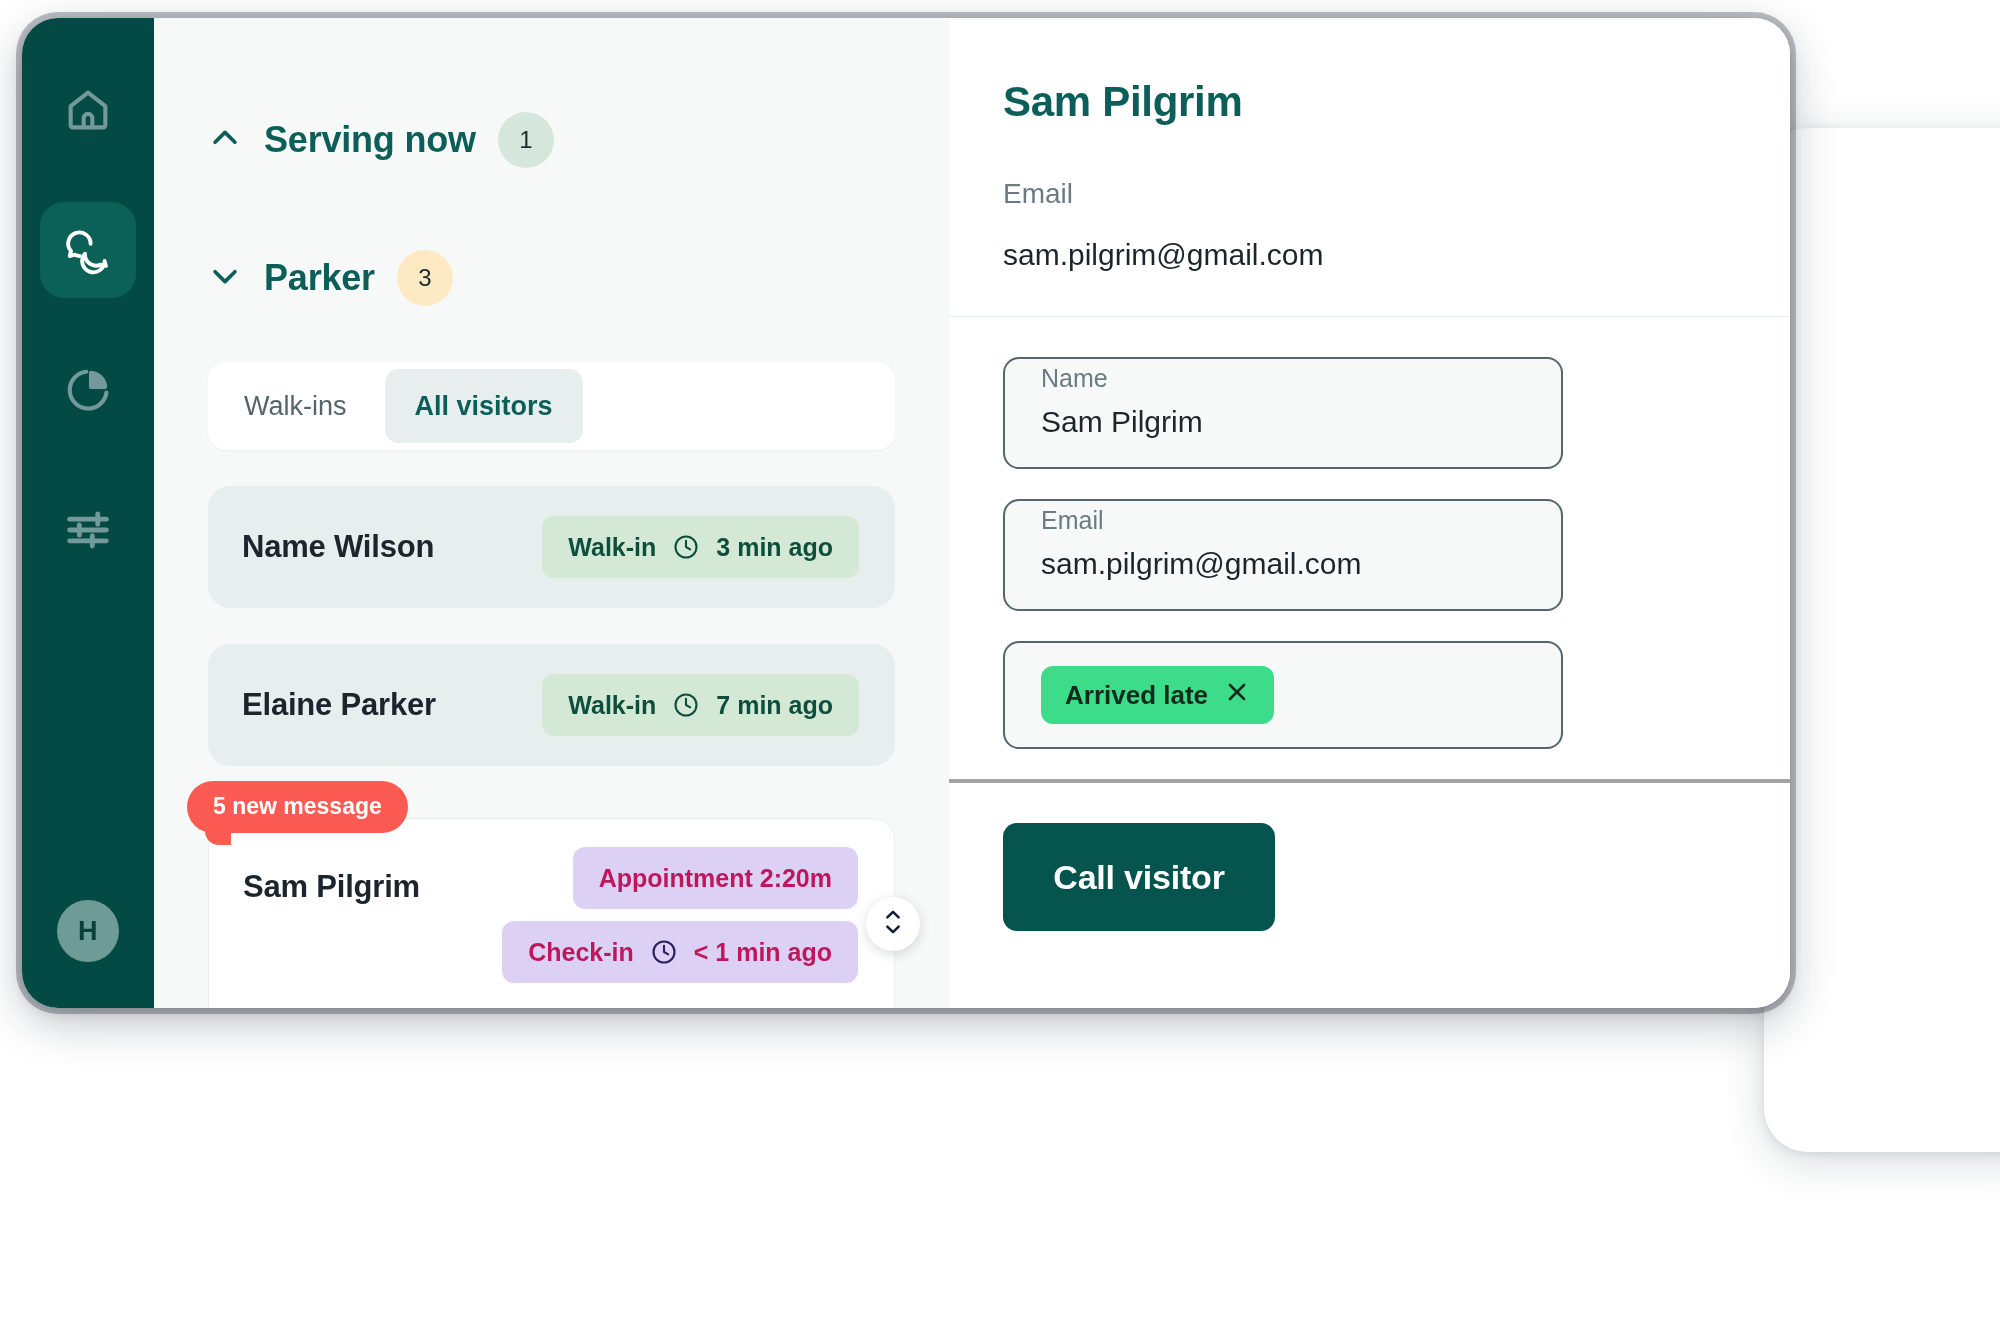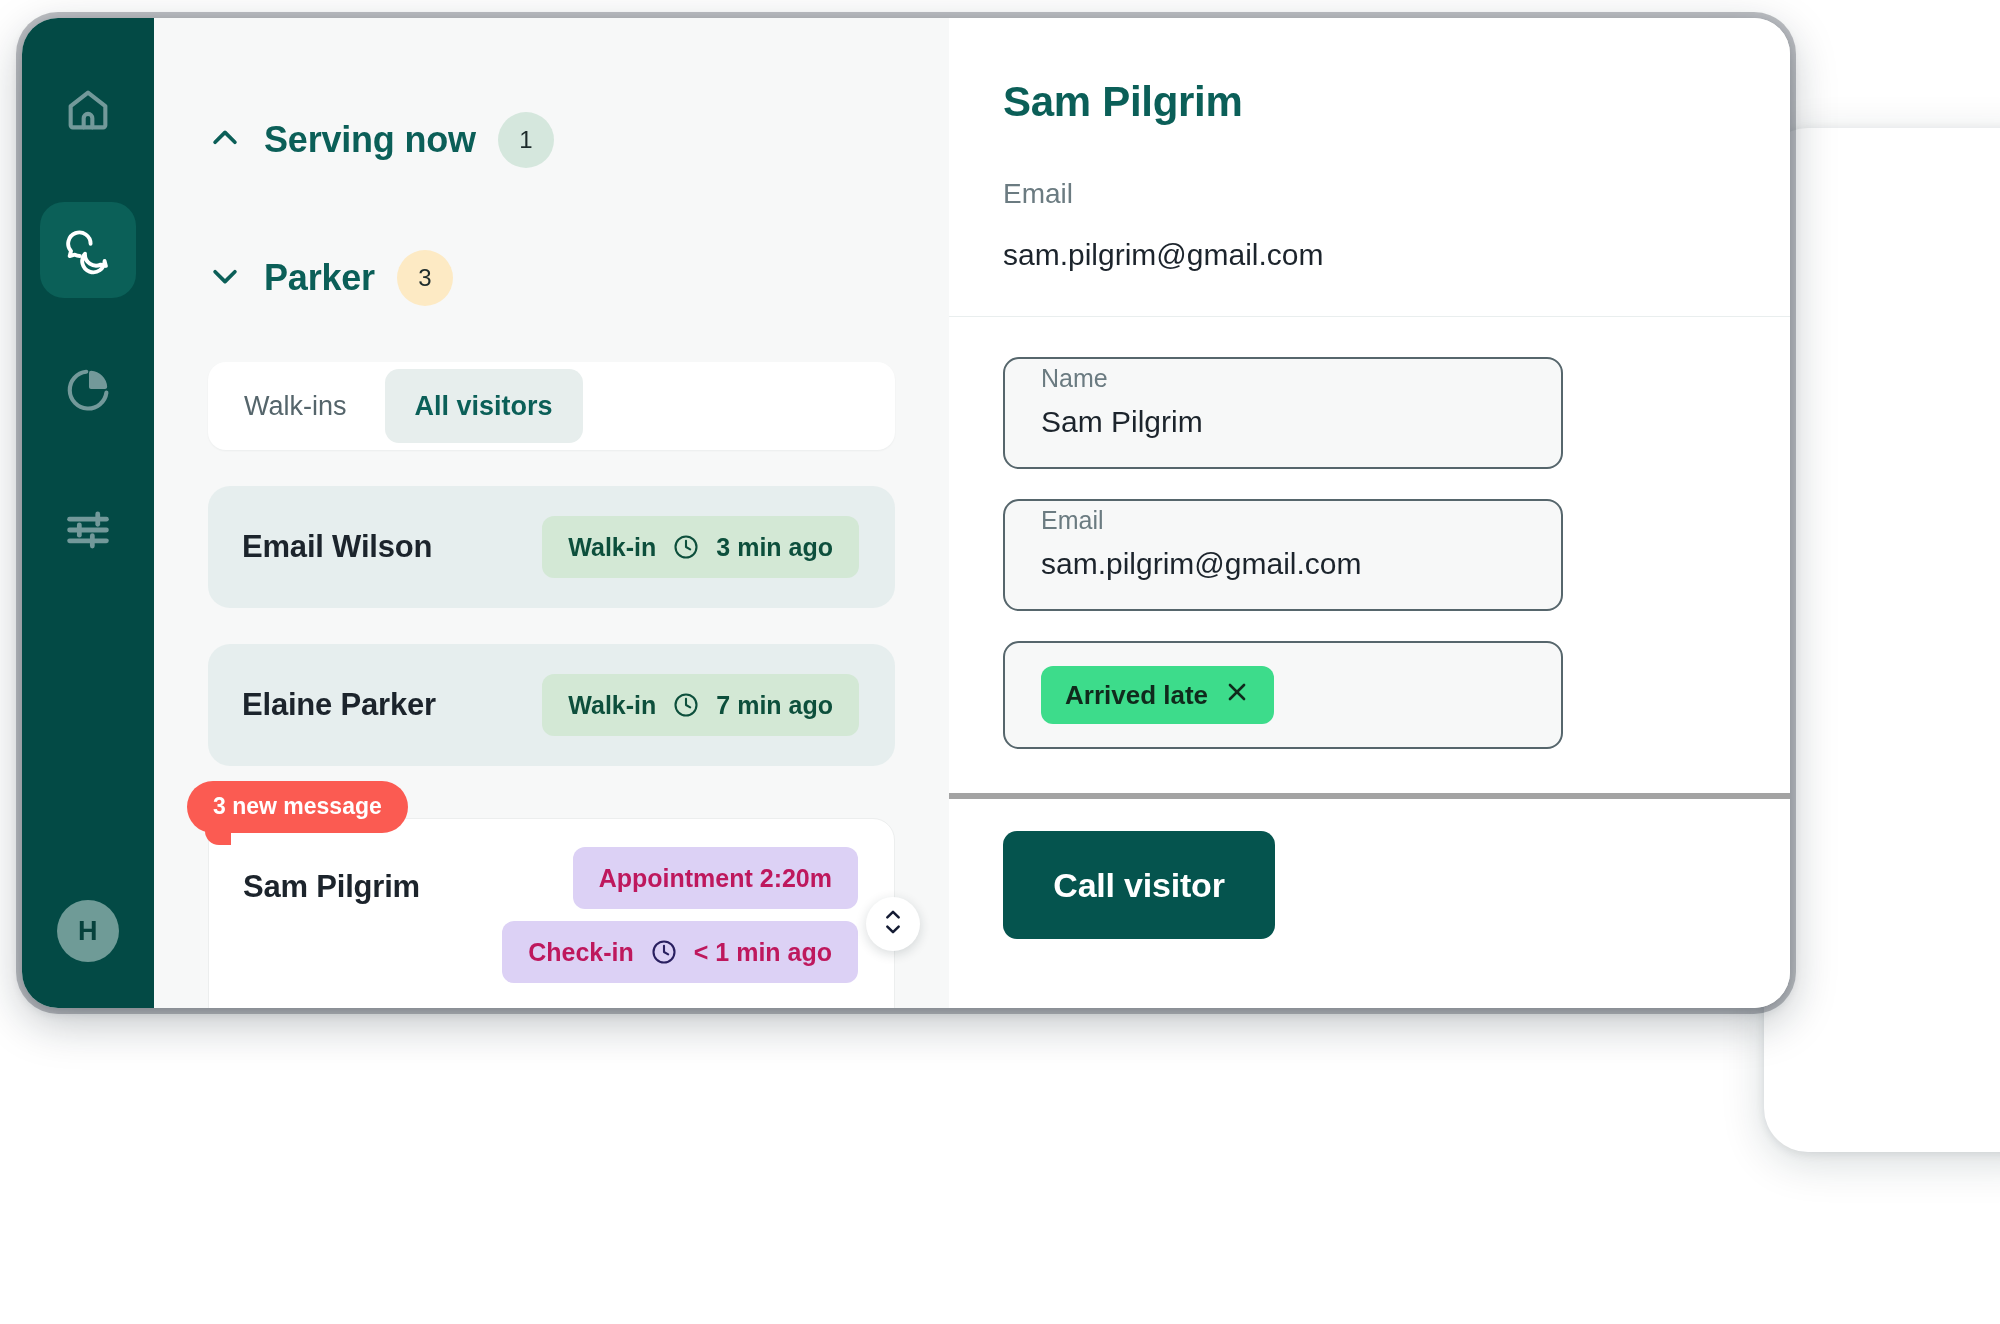--- a/index.html
+++ b/index.html
@@ -314,23 +314,22 @@
     background: #3ddc8b;
     color: #102a1c;
     border-radius: 12px;
     height: 58px;
     padding: 0 24px;
     font-size: 26px;
     font-weight: 700;
   }
 
   .detail-footer {
-    margin-top: 14px;
-    padding: 32px 0 0 54px;
-    border-top: 6px solid #a3a3a3;
+    padding: 40px 0 0 54px;
+    border-top: 4px solid #a3a3a3;
   }
   .primary-btn {
     display: inline-flex;
     align-items: center;
     justify-content: center;
     background: #05544e;
     color: #ffffff;
     font-size: 34px;
     font-weight: 700;
     border-radius: 14px;
@@ -420,21 +419,21 @@
           <span class="section-title">Parker</span>
           <span class="count-pill count-amber">3</span>
         </div>
 
         <div class="tabs">
           <div class="tab">Walk-ins</div>
           <div class="tab active">All visitors</div>
         </div>
 
         <div class="visitor-card">
-          <span class="visitor-name">Email Wilson</span>
+          <span class="visitor-name">Name Wilson</span>
           <span class="chip chip-green">
             <span>Walk-in</span>
             <span class="sep">
               <svg width="28" height="28" viewBox="0 0 24 24" fill="none" stroke="#0d4f3c" stroke-width="1.8" stroke-linecap="round" stroke-linejoin="round">
                 <circle cx="12" cy="12" r="9"></circle>
                 <polyline points="12 6.6 12 12 15.6 14"></polyline>
               </svg>
             </span>
             <span>3 min ago</span>
           </span>
@@ -449,21 +448,21 @@
                 <circle cx="12" cy="12" r="9"></circle>
                 <polyline points="12 6.6 12 12 15.6 14"></polyline>
               </svg>
             </span>
             <span>7 min ago</span>
           </span>
         </div>
 
         <div class="visitor-card white">
 
-          <div class="new-msg-badge">3 new message</div>
+          <div class="new-msg-badge">5 new message</div>
 
           <span class="visitor-name">Sam Pilgrim</span>
 
           <div class="chip-stack">
             <span class="chip chip-purple">
               <span>Appointment 2:20m</span>
             </span>
             <span class="chip chip-purple">
               <span>Check-in</span>
               <span class="sep">

